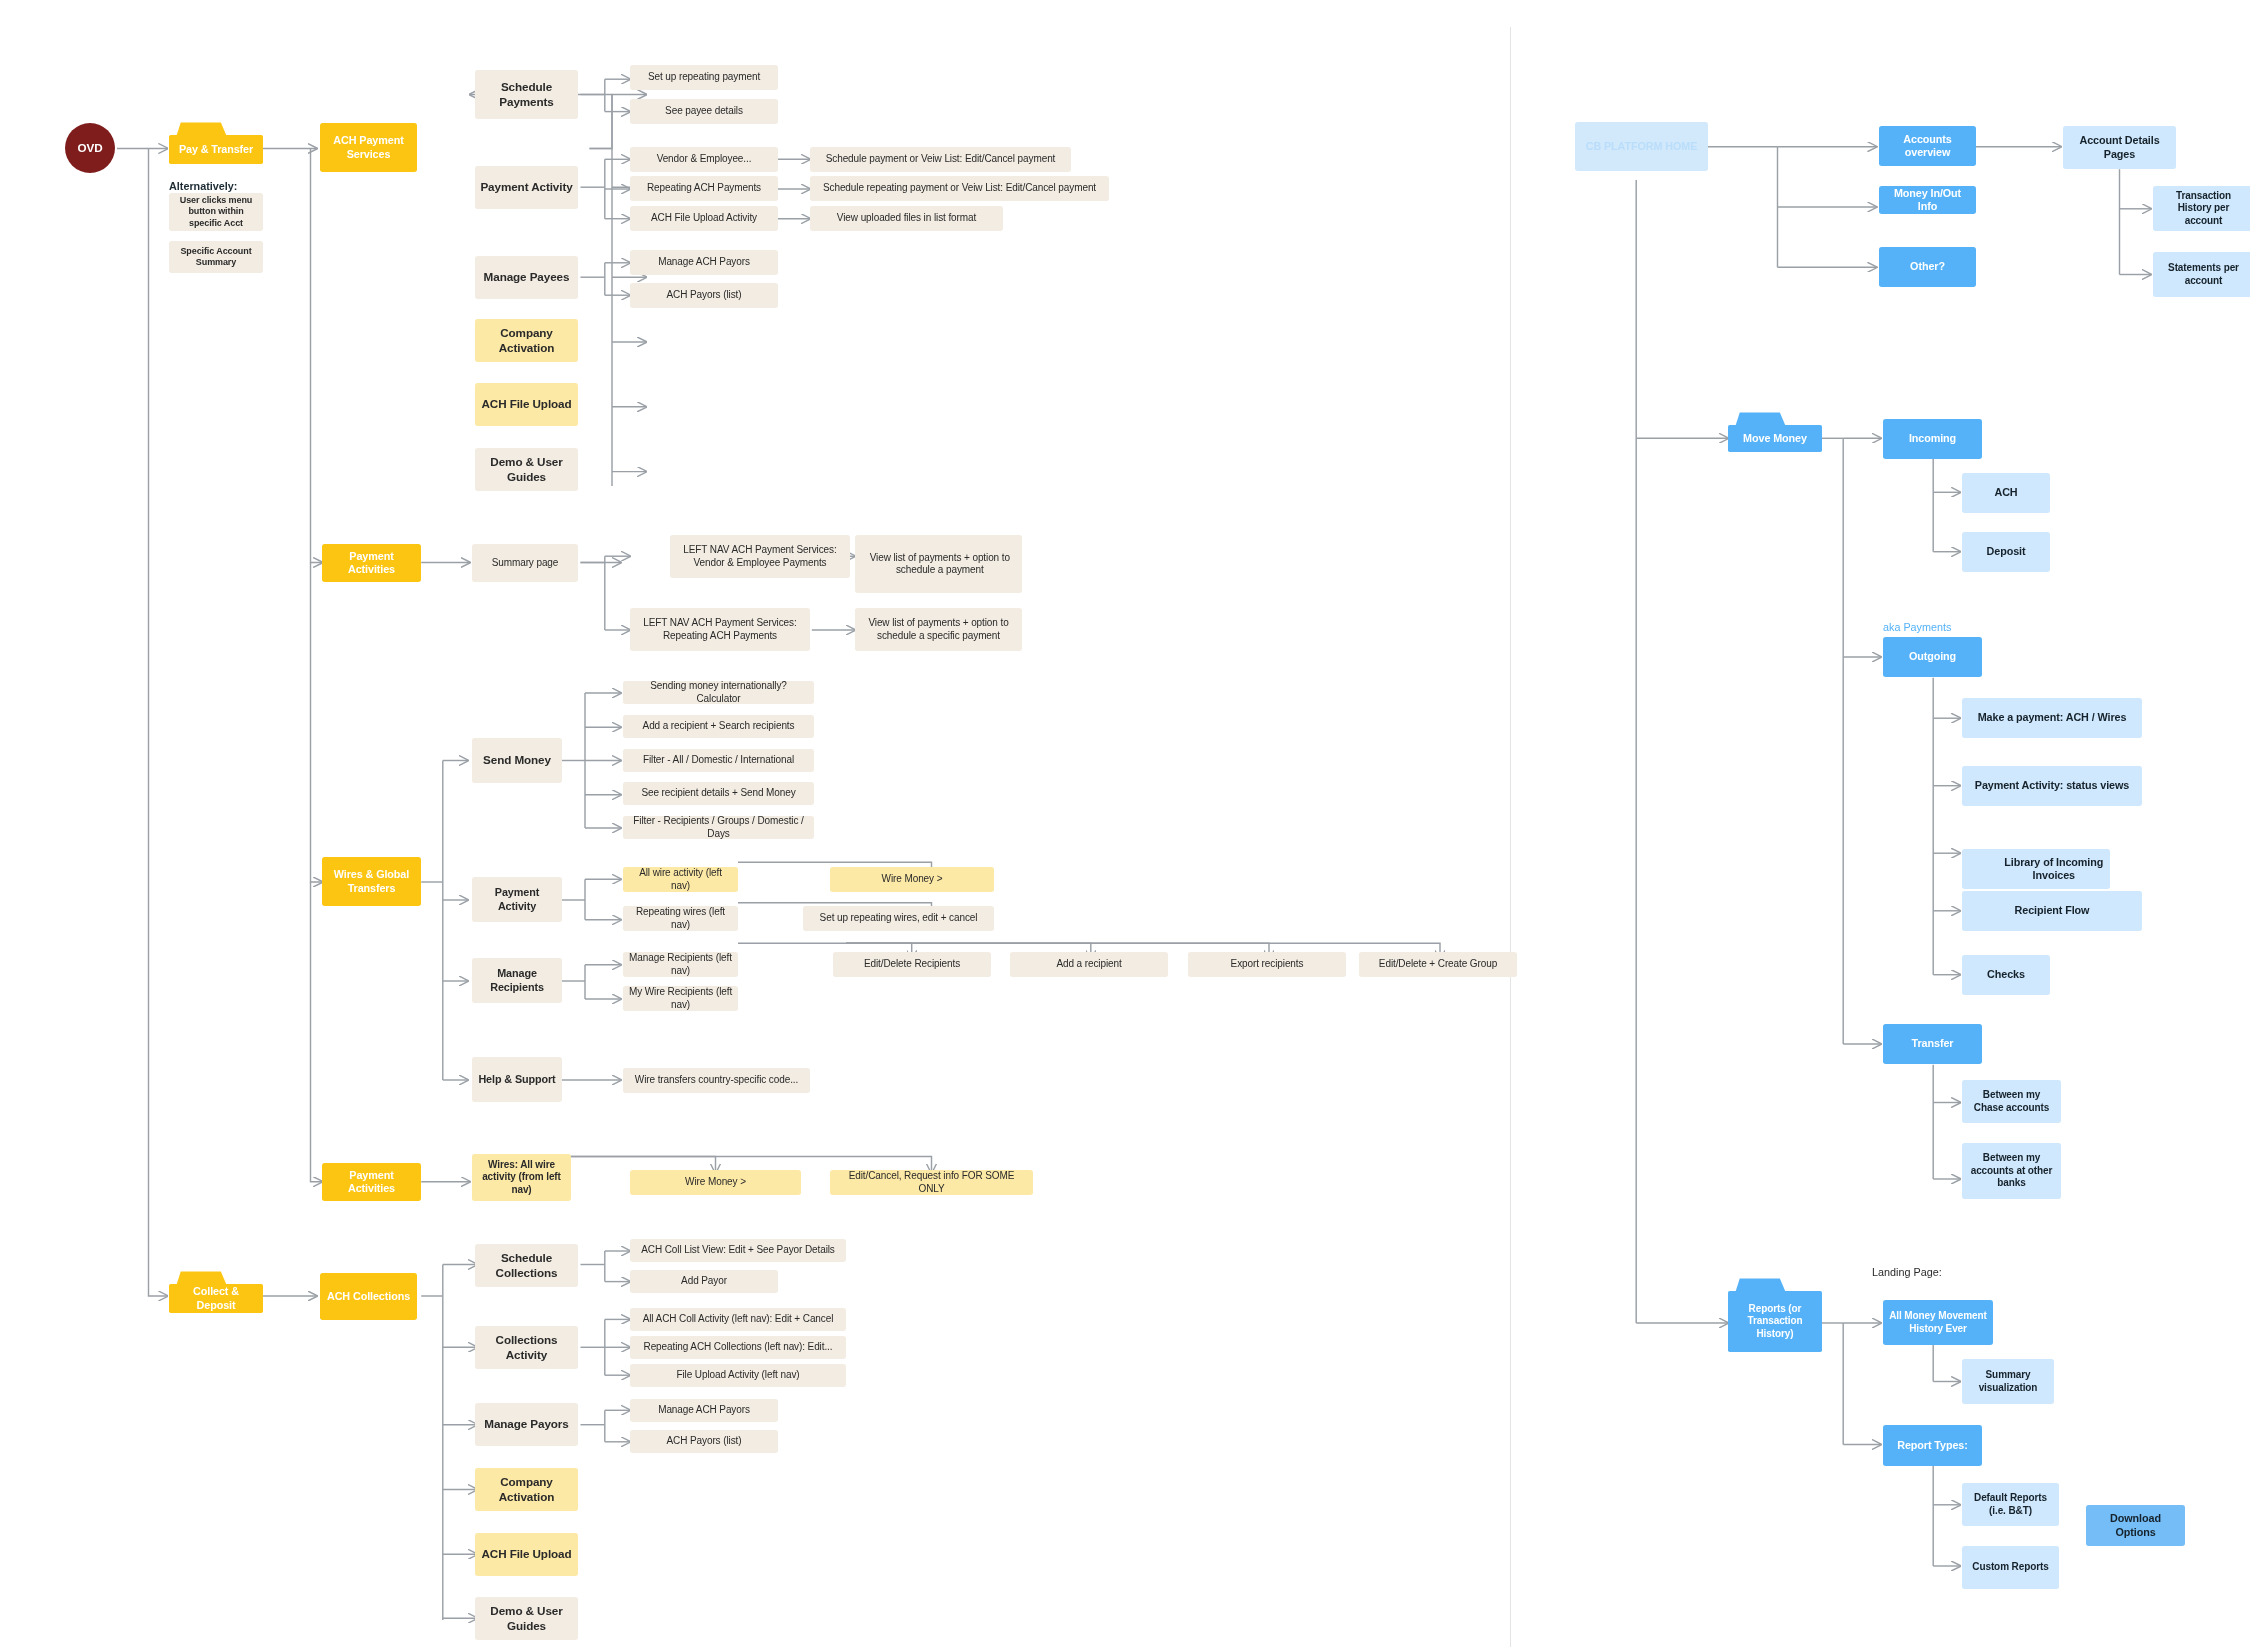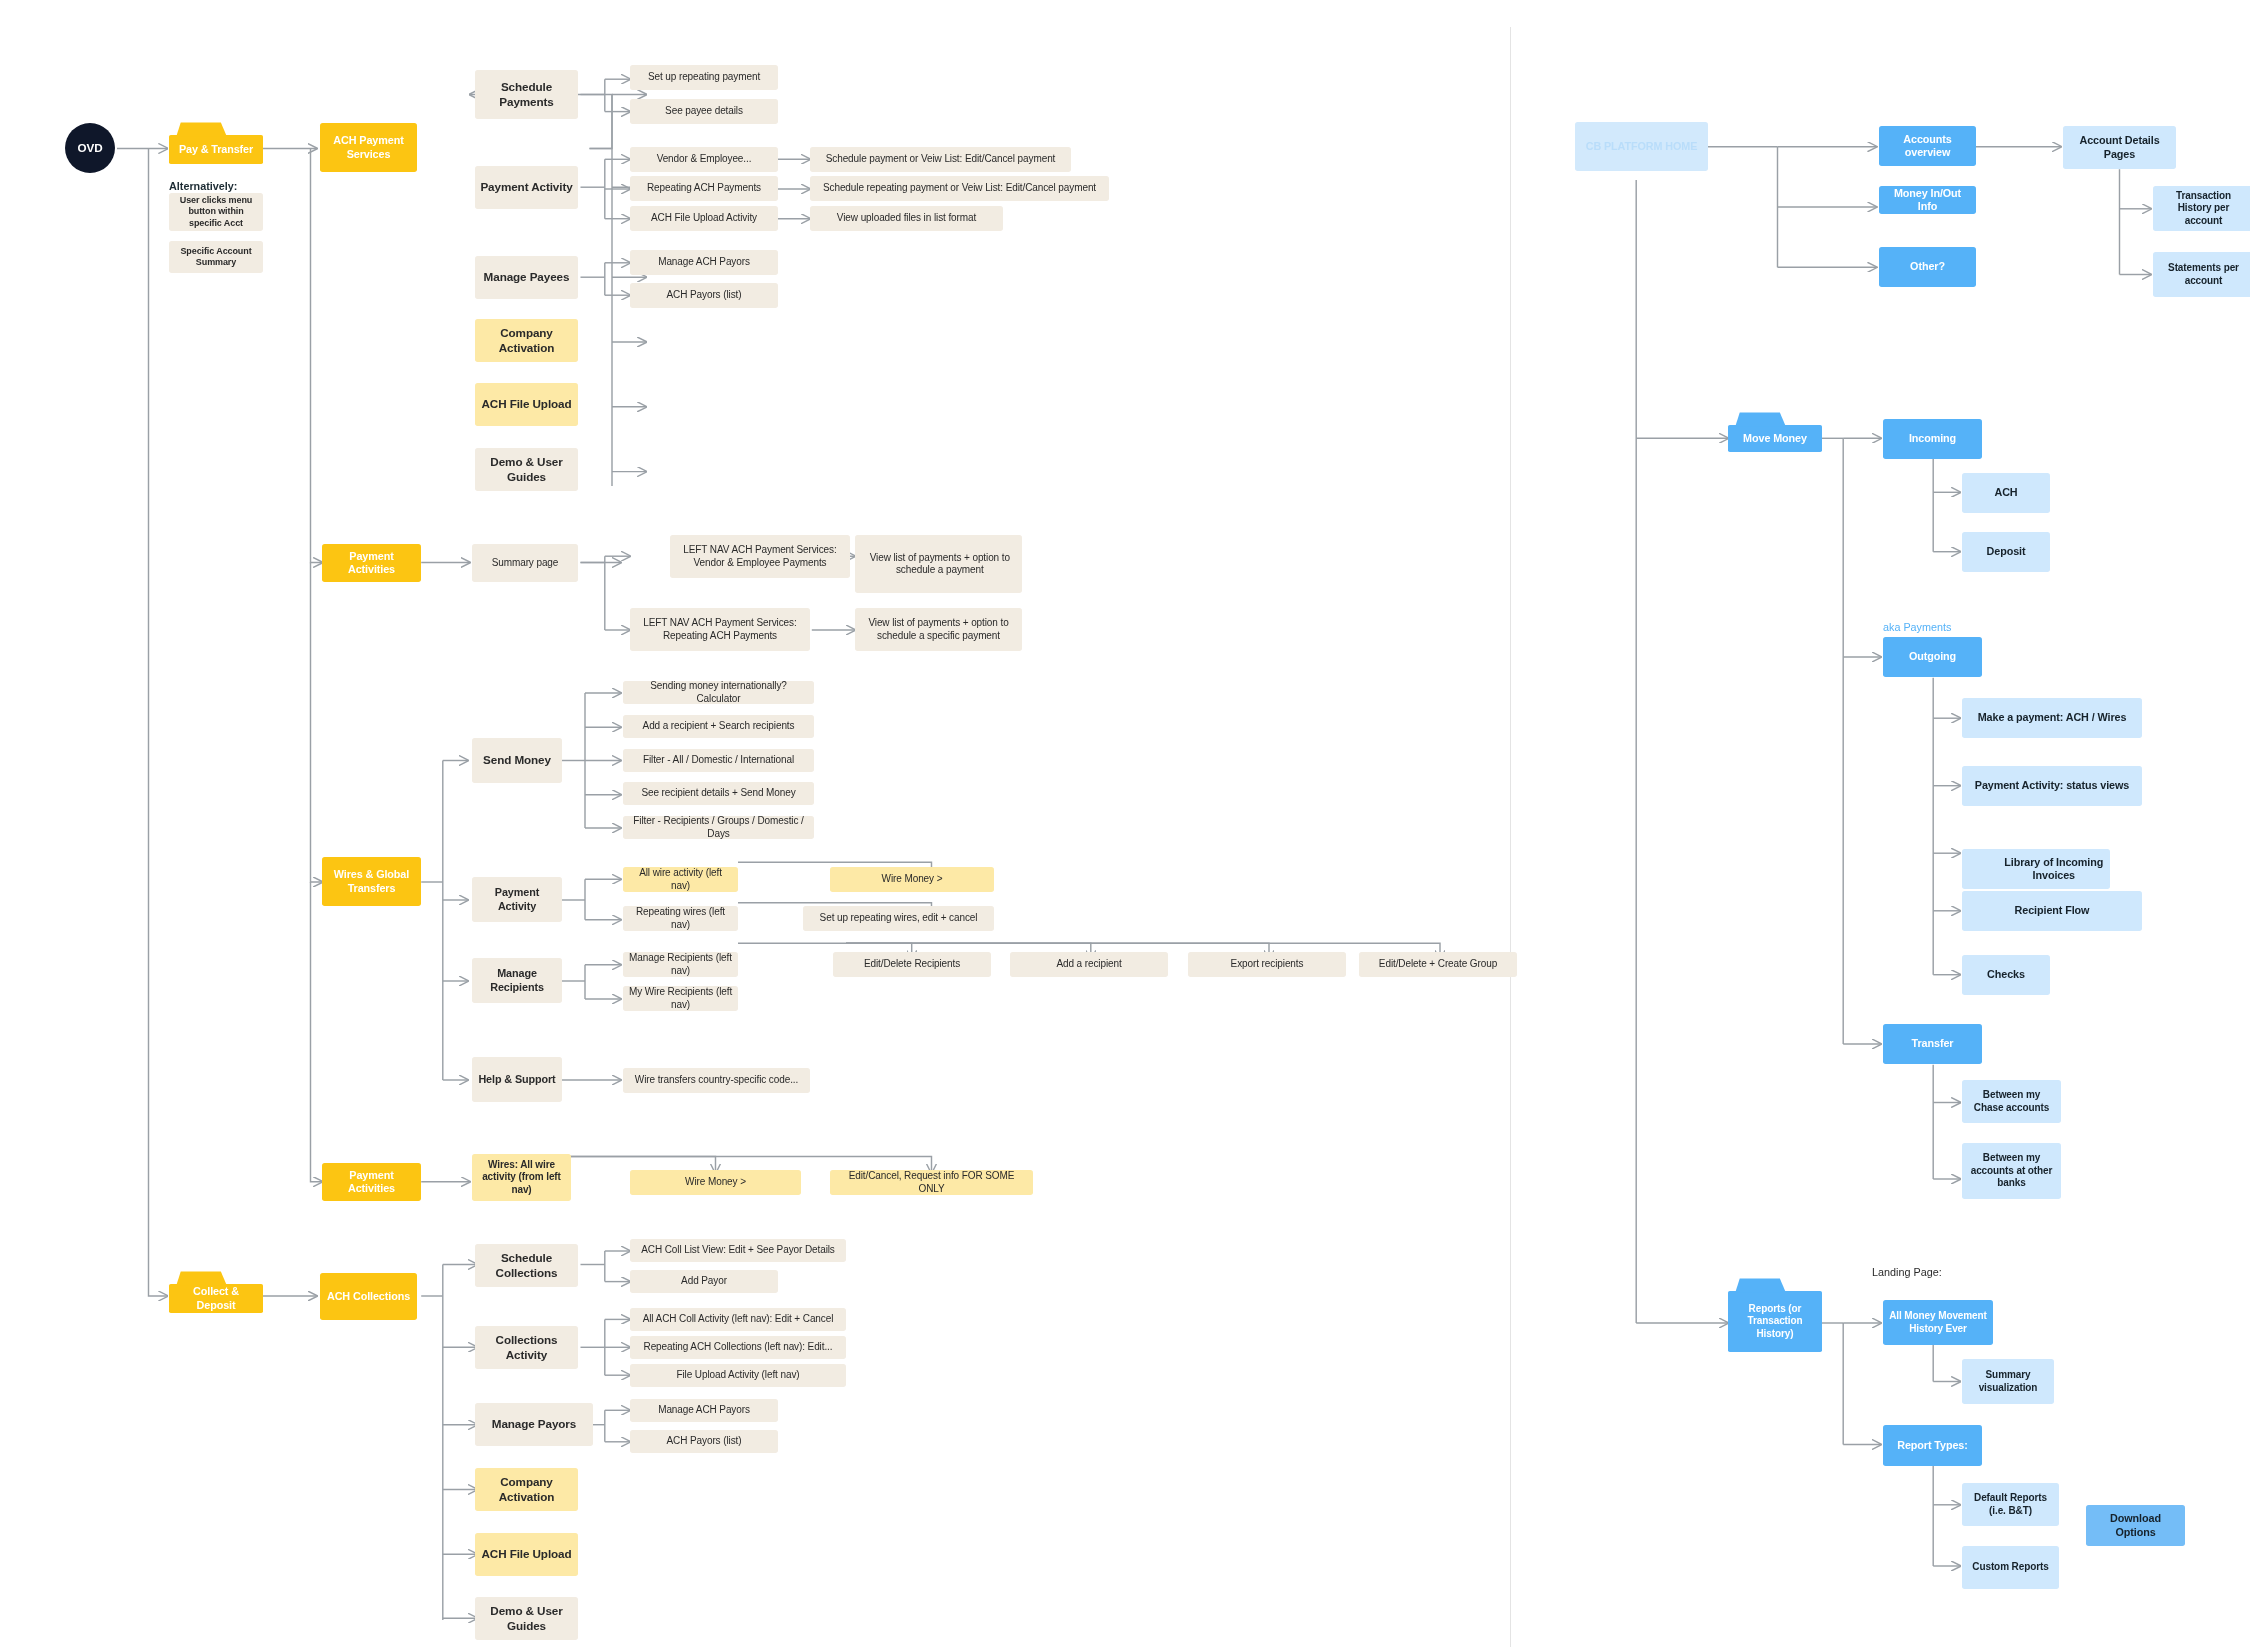--- a/index.html
+++ b/index.html
@@ -44,21 +44,21 @@
   .n-yellow-soft { background: #fde9a6; color: #2a2a2a; }
   .n-cream       { background: #f2ece2; color: #2a2a2a; }
   .n-blue        { background: #55b2f8; color: #ffffff; }
   .n-blue-pale   { background: #cfe8fd; color: #16222b; }
   .n-blue-ghost  { background: #d2e9fc; color: #b9ddfa; }
   .n-blue-mid    { background: #74bdf7; color: #16222b; }
 
   
   .n-circle {
     border-radius: 50%;
-    background: #0f172a;
+    background: #7f1d1d;
     color: #ffffff;
     font-size: 11.7px;
   }
 
   
   .folder { border-radius: 1.8px; }
   .folder::before {
     content: "";
     position: absolute;
     left: 7.2px;
@@ -567,21 +567,21 @@
   <div class="node n-cream fs11 fw-normal" style="left:630px; top:1308px; width:216px; height:23.4px;">
     <span>All ACH Coll Activity (left nav): Edit + Cancel</span>
   </div>
   <div class="node n-cream fs11 fw-normal" style="left:630px; top:1336px; width:216px; height:23.4px;">
     <span>Repeating ACH Collections (left nav): Edit...</span>
   </div>
   <div class="node n-cream fs11 fw-normal" style="left:630px; top:1364px; width:216px; height:23.4px;">
     <span>File Upload Activity (left nav)</span>
   </div>
 
-  <div class="node n-cream" style="left:475px; top:1403px; width:118px; height:43px;">
+  <div class="node n-cream" style="left:475px; top:1403px; width:103px; height:43px;">
     <span>Manage Payors</span>
   </div>
   <div class="node n-cream fs11 fw-normal" style="left:630px; top:1399px; width:148px; height:23.4px;">
     <span>Manage ACH Payors</span>
   </div>
   <div class="node n-cream fs11 fw-normal" style="left:630px; top:1430px; width:148px; height:23.4px;">
     <span>ACH Payors (list)</span>
   </div>
 
   <div class="node n-yellow-soft" style="left:475px; top:1468px; width:103px; height:43px;">

